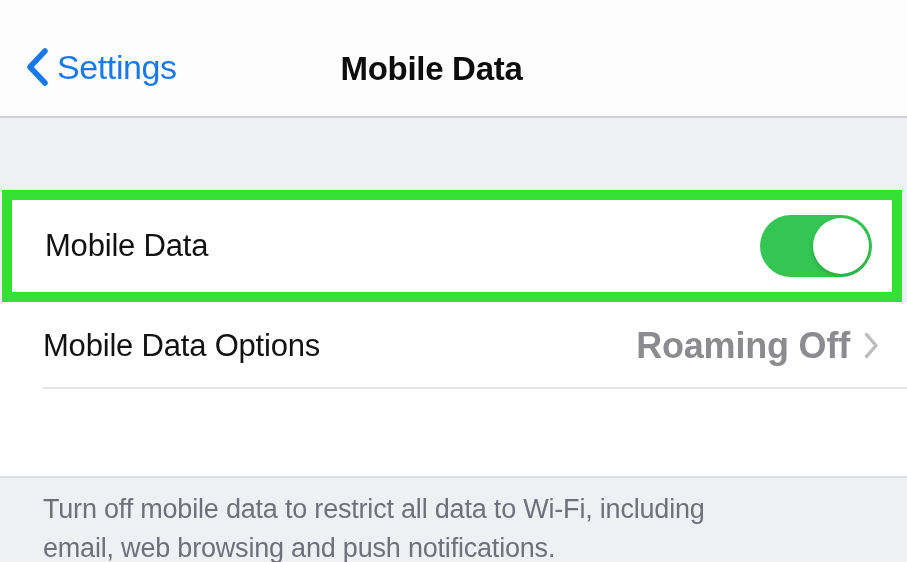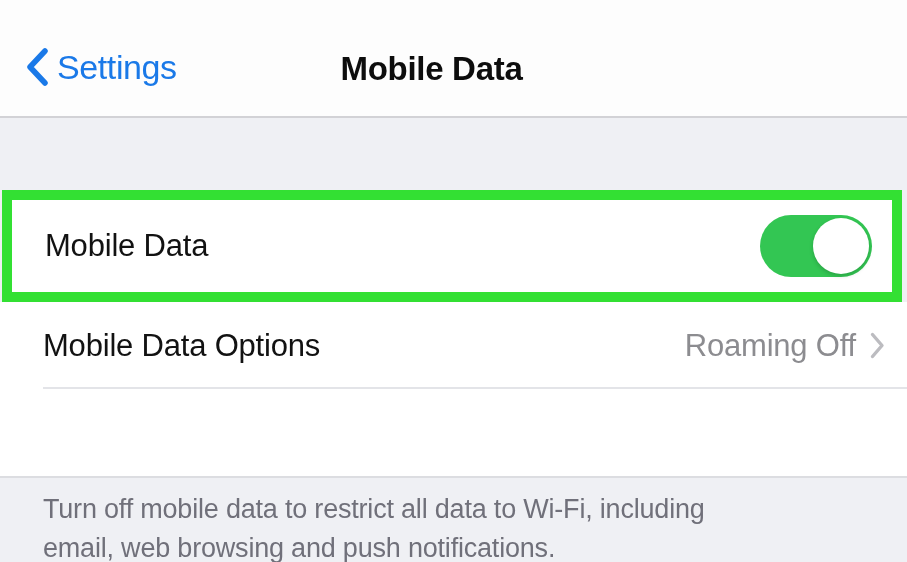--- a/index.html
+++ b/index.html
@@ -150,46 +150,47 @@
     border-bottom: 2px solid #dcdde1;
     box-sizing: border-box;
   }
 
   .row {
     position: relative;
     height: 87px;
     display: flex;
     align-items: center;
     padding-left: 43px;
-    padding-right: 22px;
+    padding-right: 28px;
     box-sizing: border-box;
     cursor: pointer;
   }
 
   .row .row-label {
     font-size: 31px;
     line-height: 36px;
     color: #121212;
     letter-spacing: -0.2px;
     white-space: nowrap;
   }
 
   .row .row-right {
     margin-left: auto;
     display: flex;
     align-items: center;
     gap: 14px;
   }
 
   .row .row-value {
-    font-size: 31px;
+    font-size: 36px;
     line-height: 36px;
     color: #8c8c90;
     letter-spacing: -0.2px;
     white-space: nowrap;
+    font-weight: bold;
   }
 
   .chevron-right {
     display: block;
     width: 15px;
     height: 27px;
     flex: none;
   }
 
   .row-divider {

